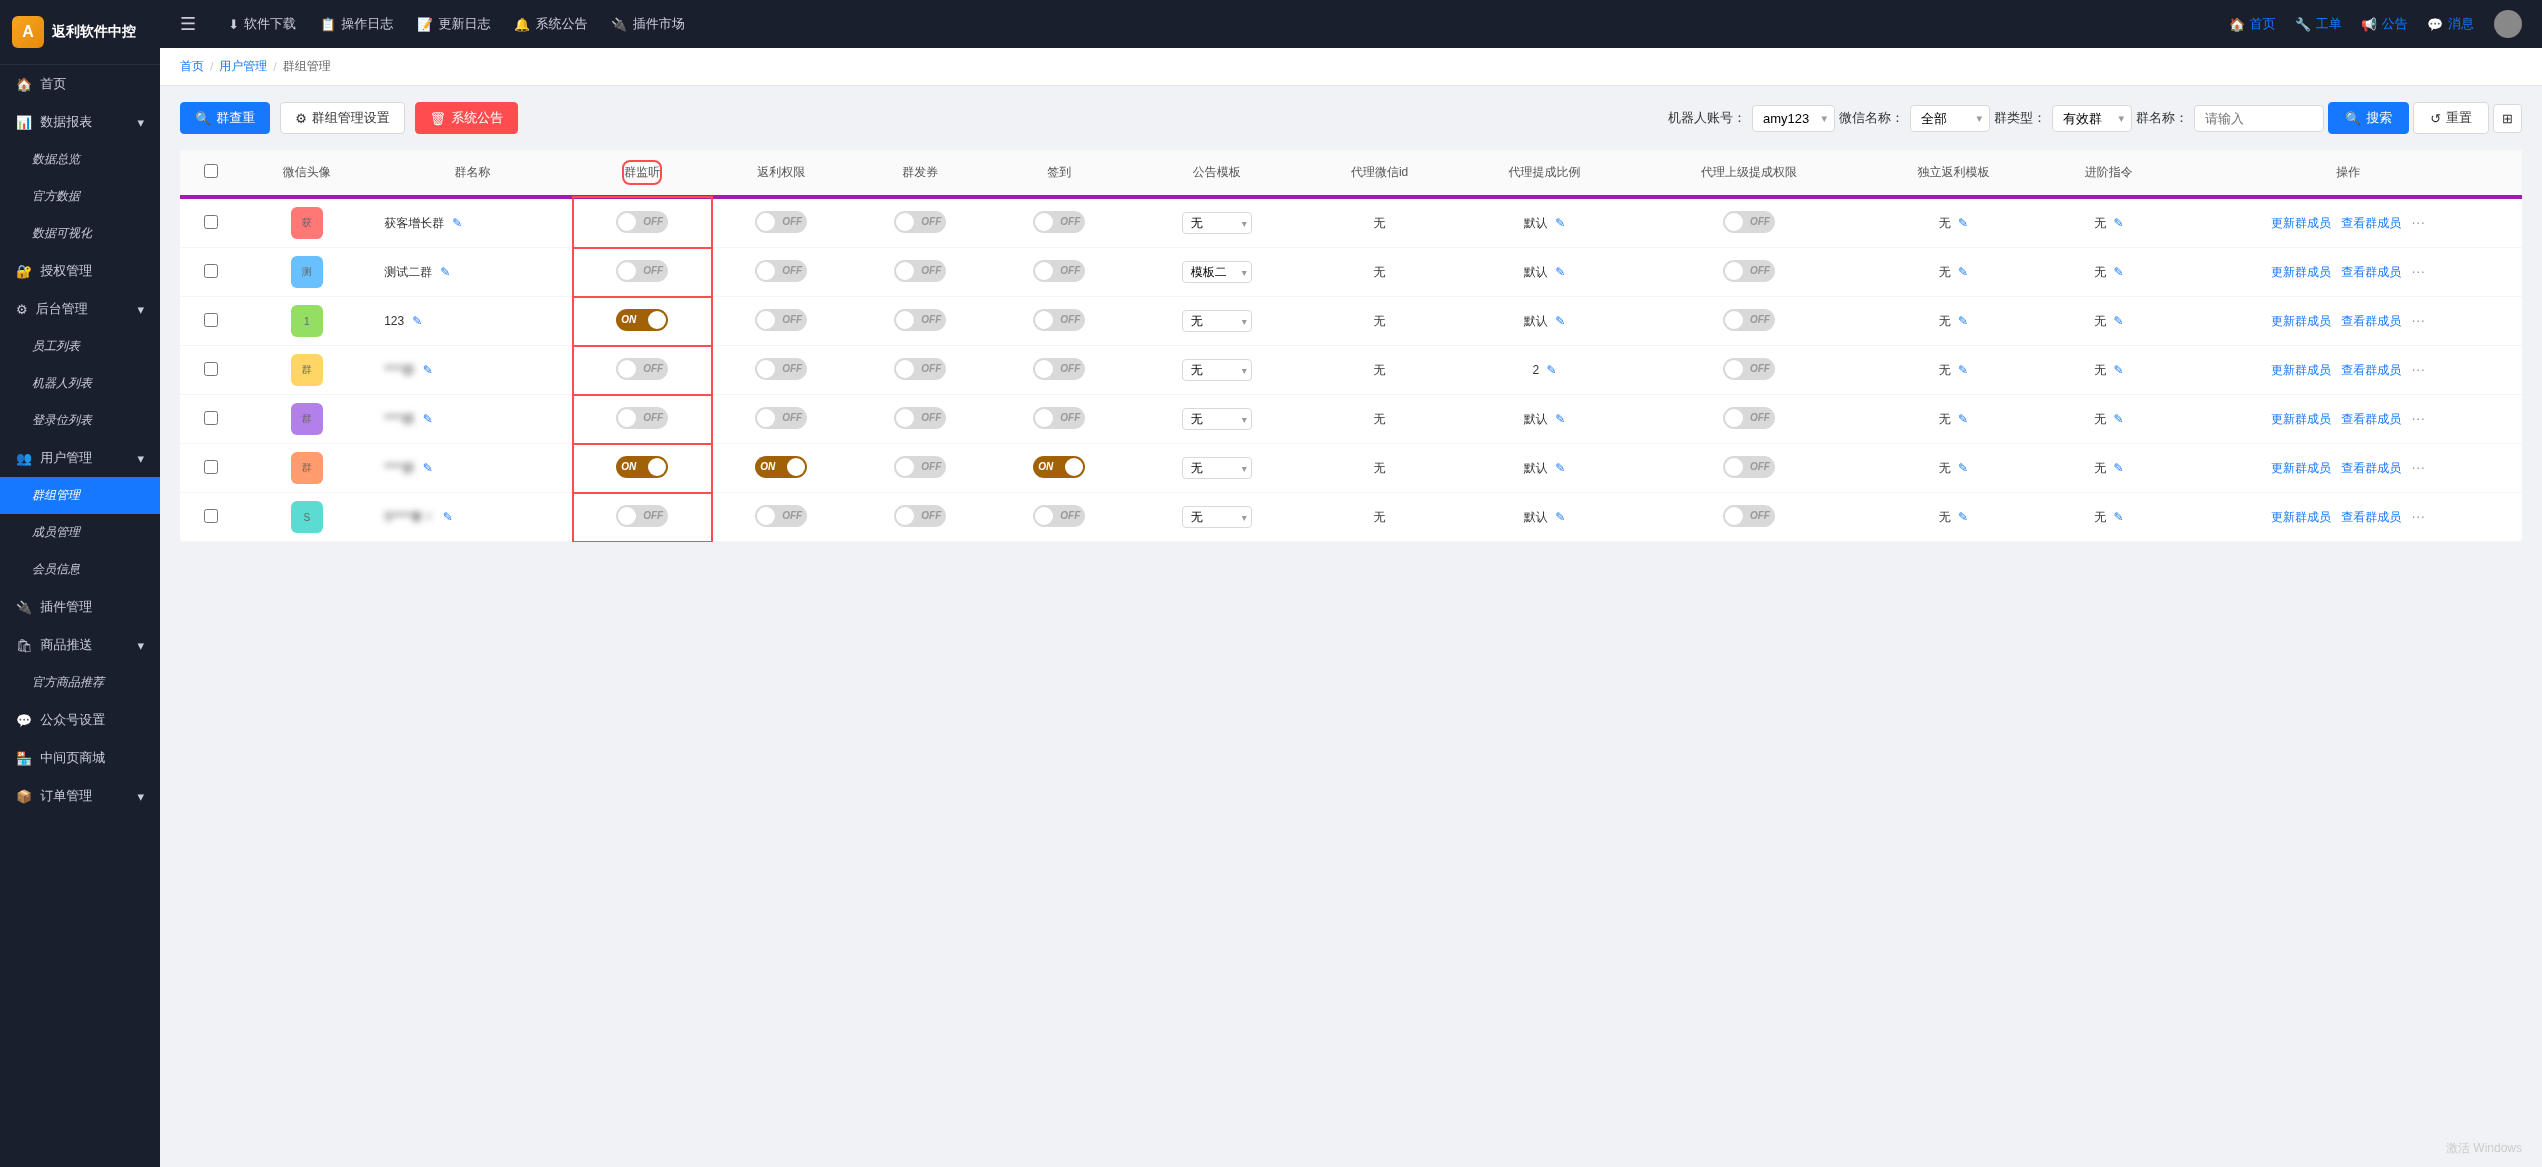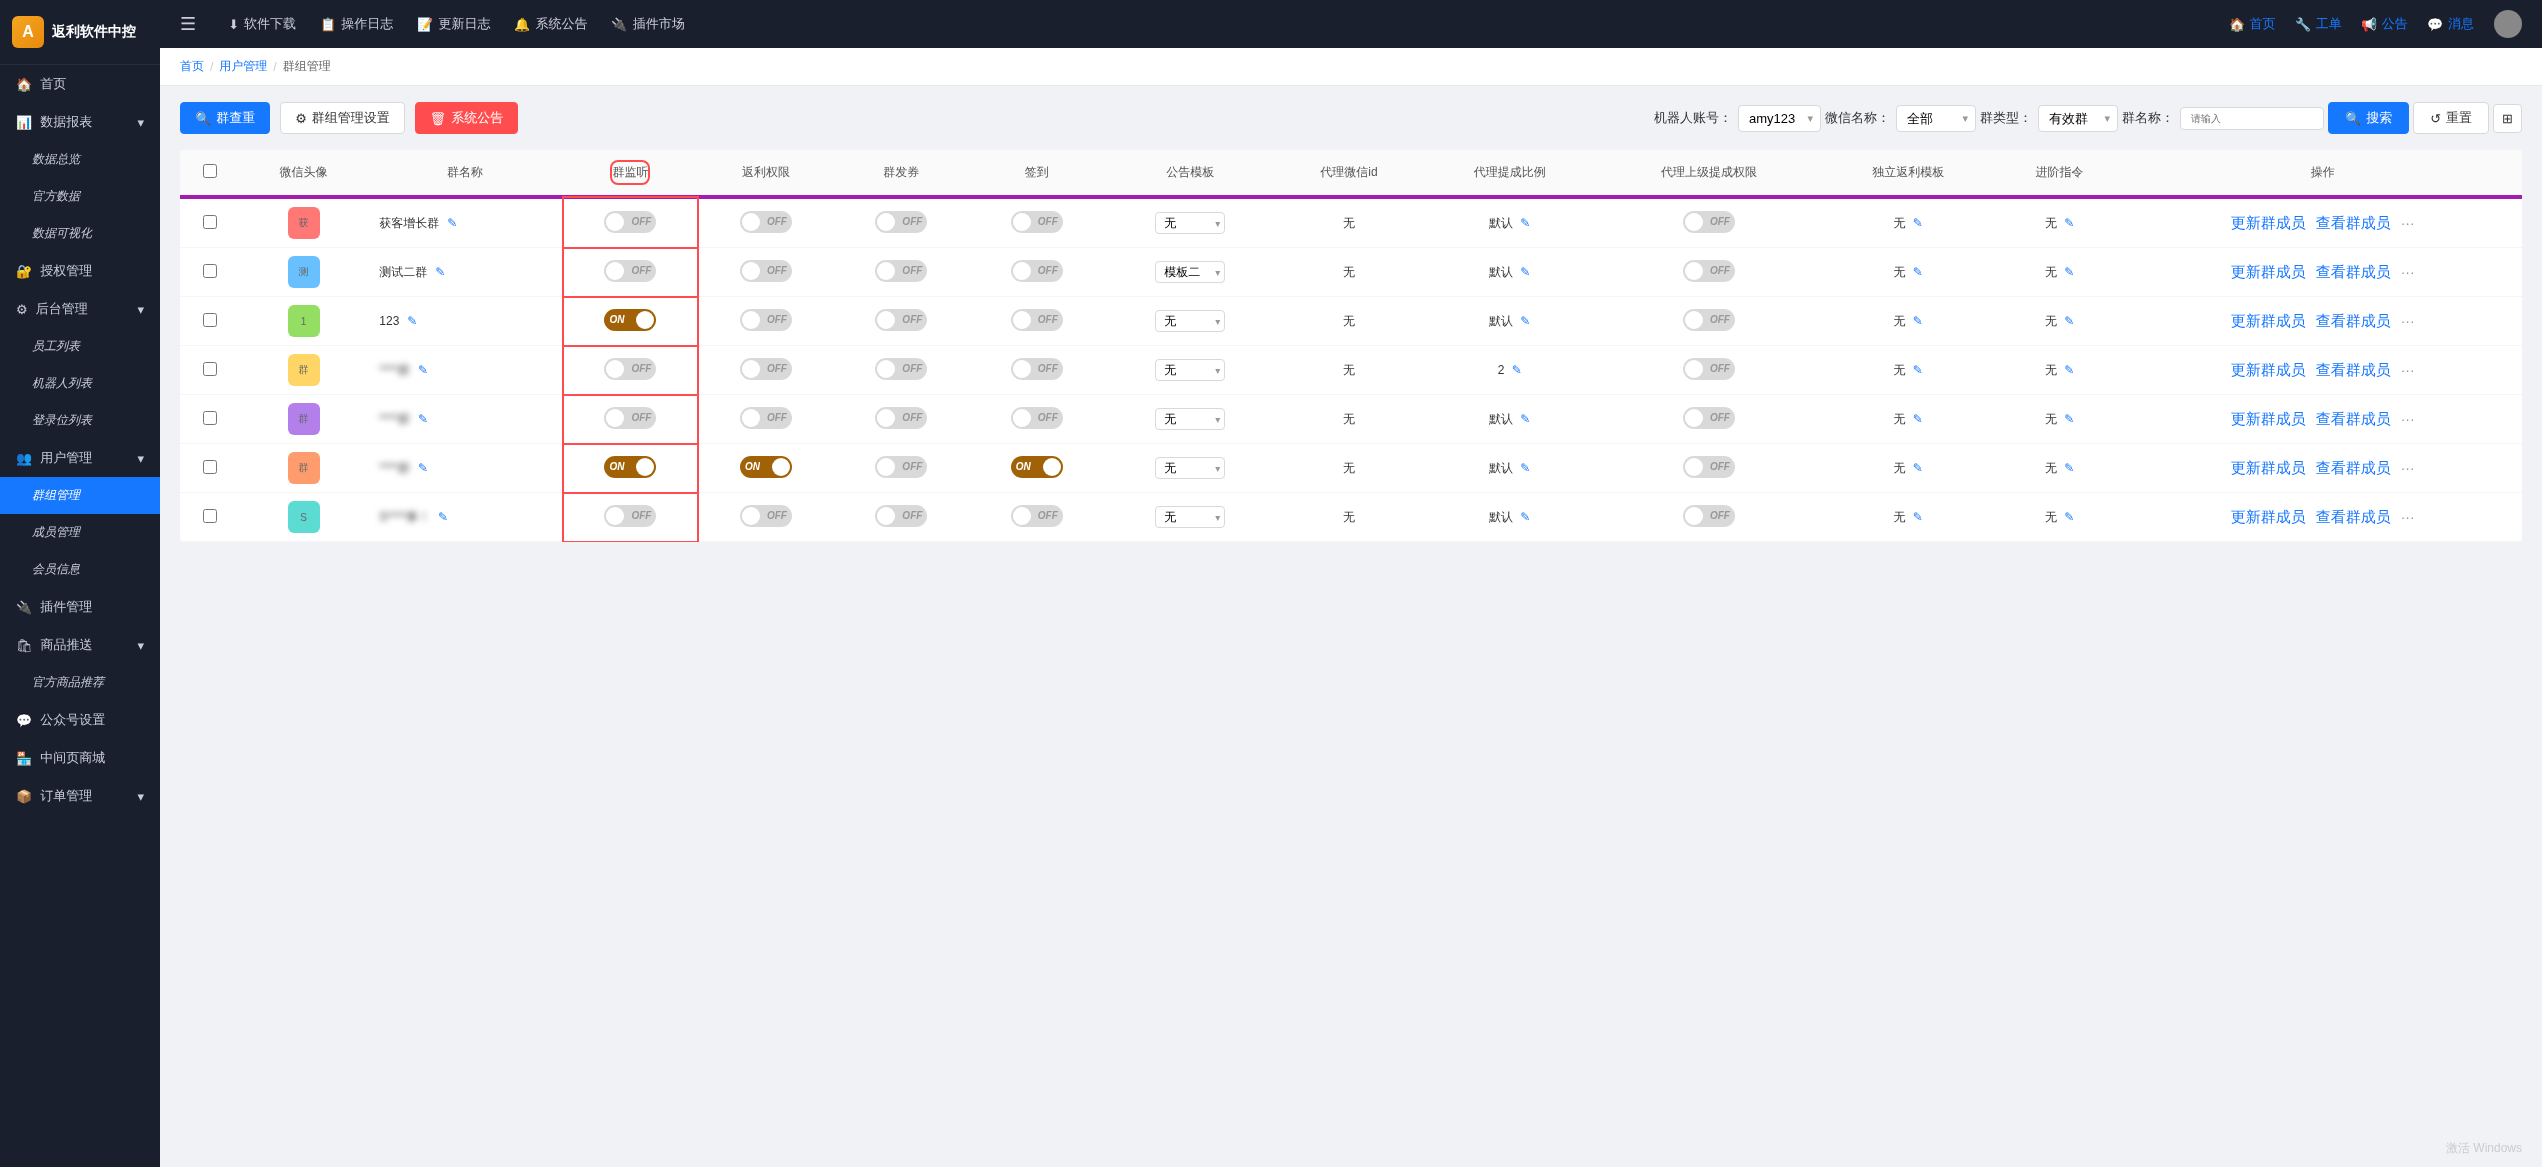--- a/index.html
+++ b/index.html
@@ -36,21 +36,21 @@
     .content { flex: 1; padding: 16px 20px; overflow: auto; }
 
     
     .toolbar { display: flex; align-items: center; gap: 10px; margin-bottom: 16px; flex-wrap: wrap; }
     .btn { padding: 6px 14px; border-radius: 4px; border: 1px solid #d9d9d9; background: white; cursor: pointer; font-size: 13px; display: flex; align-items: center; gap: 5px; color: #333; }
     .btn-primary { background: #1677ff; color: white; border-color: #1677ff; }
     .btn-danger { background: #ff4d4f; color: white; border-color: #ff4d4f; }
 
     .filter-row { display: flex; align-items: center; gap: 4px; margin-left: auto; flex-wrap: wrap; }
     .filter-item { display: flex; align-items: center; gap: 6px; font-size: 13px; color: #333; }
-    .filter-input { border: 1px solid #d9d9d9; border-radius: 4px; padding: 5px 10px; font-size: 10px; width: 144px; outline: none; }
+    .filter-input { border: 1px solid #d9d9d9; border-radius: 4px; padding: 5px 10px; font-size: 13px; width: 130px; outline: none; }
     .filter-select { border: 1px solid #d9d9d9; border-radius: 4px; padding: 5px 10px; font-size: 13px; background: white; cursor: pointer; appearance: none; padding-right: 24px; min-width: 80px; outline: none; }
     .select-wrapper { position: relative; display: inline-block; }
     .select-wrapper::after { content: '▾'; position: absolute; right: 8px; top: 50%; transform: translateY(-50%); pointer-events: none; color: #999; font-size: 11px; }
     .btn-search { background: #1677ff; color: white; border-color: #1677ff; padding: 6px 16px; }
     .btn-reset { background: white; color: #333; border-color: #d9d9d9; padding: 6px 16px; }
 
     
     .table-container { background: white; border-radius: 4px; overflow: auto; }
     table { width: 100%; border-collapse: collapse; font-size: 12px; }
     thead tr { background: #fafafa; }
@@ -76,21 +76,21 @@
     .group-avatar.color4 { background: #ffd666; }
     .group-avatar.color5 { background: #b37feb; }
     .group-avatar.color6 { background: #ff9c6e; }
     .group-avatar.color7 { background: #5cdbd3; }
     .group-avatar-cell { display: flex; justify-content: center; }
 
     
     .edit-icon { color: #1677ff; cursor: pointer; font-size: 12px; margin-left: 4px; }
 
     
-    .action-link { color: #1677ff; cursor: pointer; font-size: 15px; text-align: right; }
+    .action-link { color: #1677ff; cursor: pointer; font-size: 12px; text-align: right; }
     .action-more { color: #999; cursor: pointer; font-size: 14px; }
 
     
     input[type=checkbox] { cursor: pointer; width: 14px; height: 14px; }
 
     
     .win-watermark { position: fixed; bottom: 10px; right: 20px; color: #ccc; font-size: 12px; pointer-events: none; }
 
     
     .group-name-cell { display: flex; align-items: center; gap: 4px; justify-content: flex-start; padding-left: 4px; }

